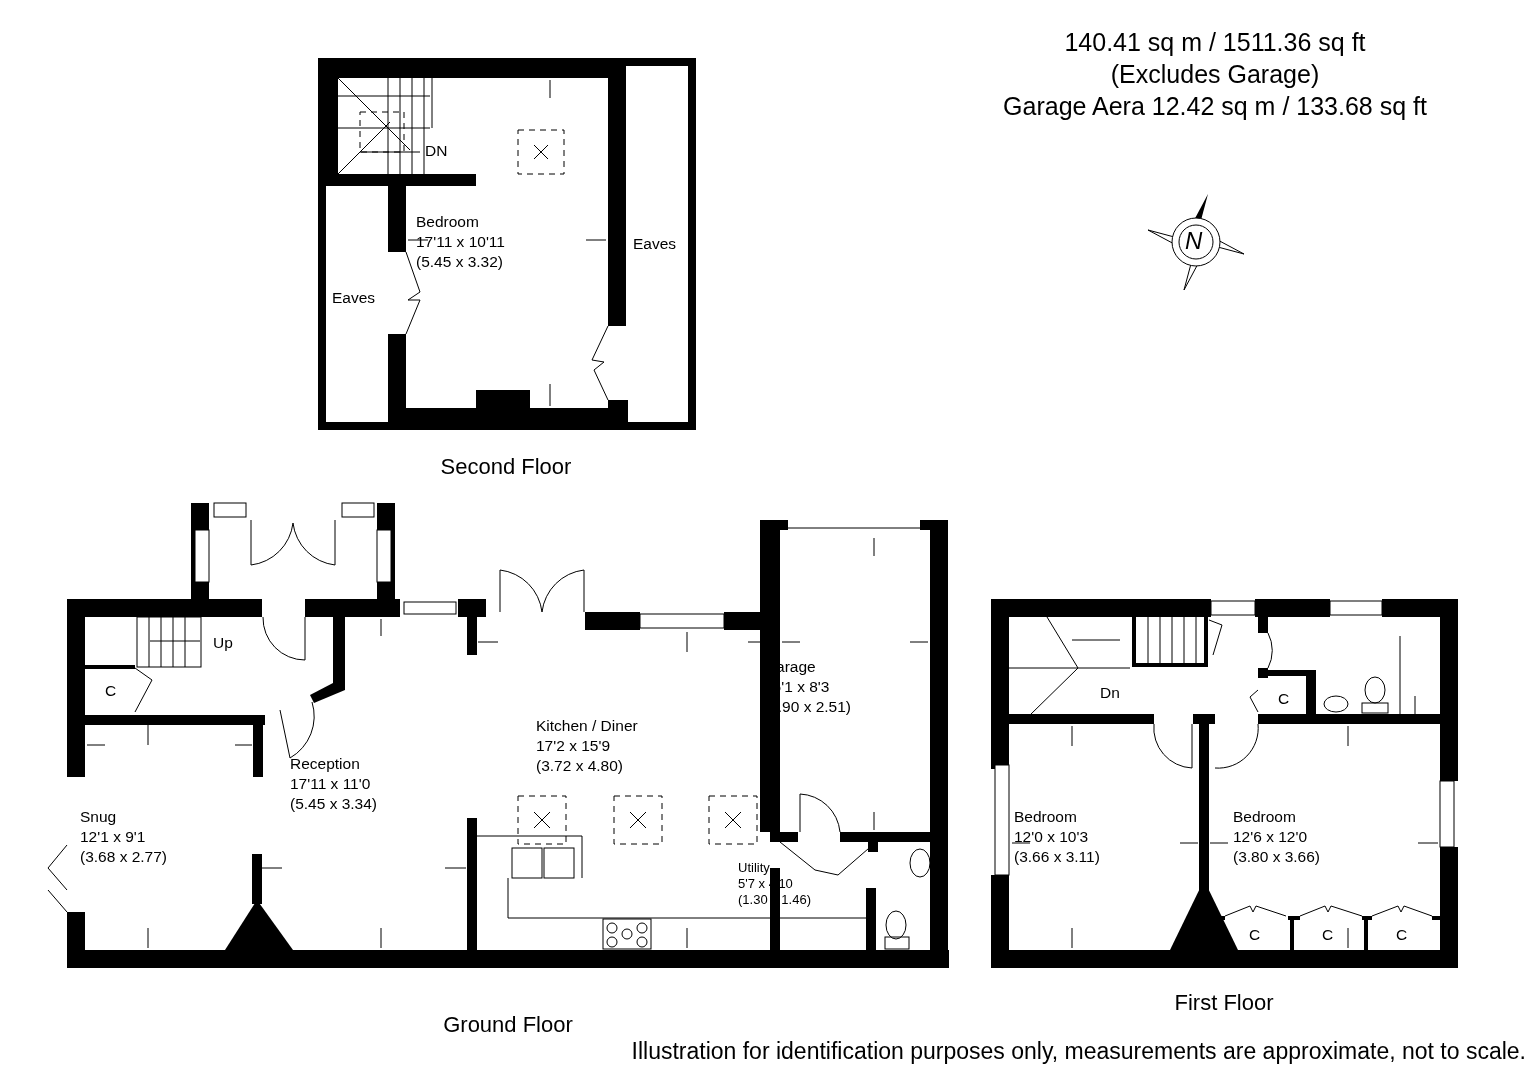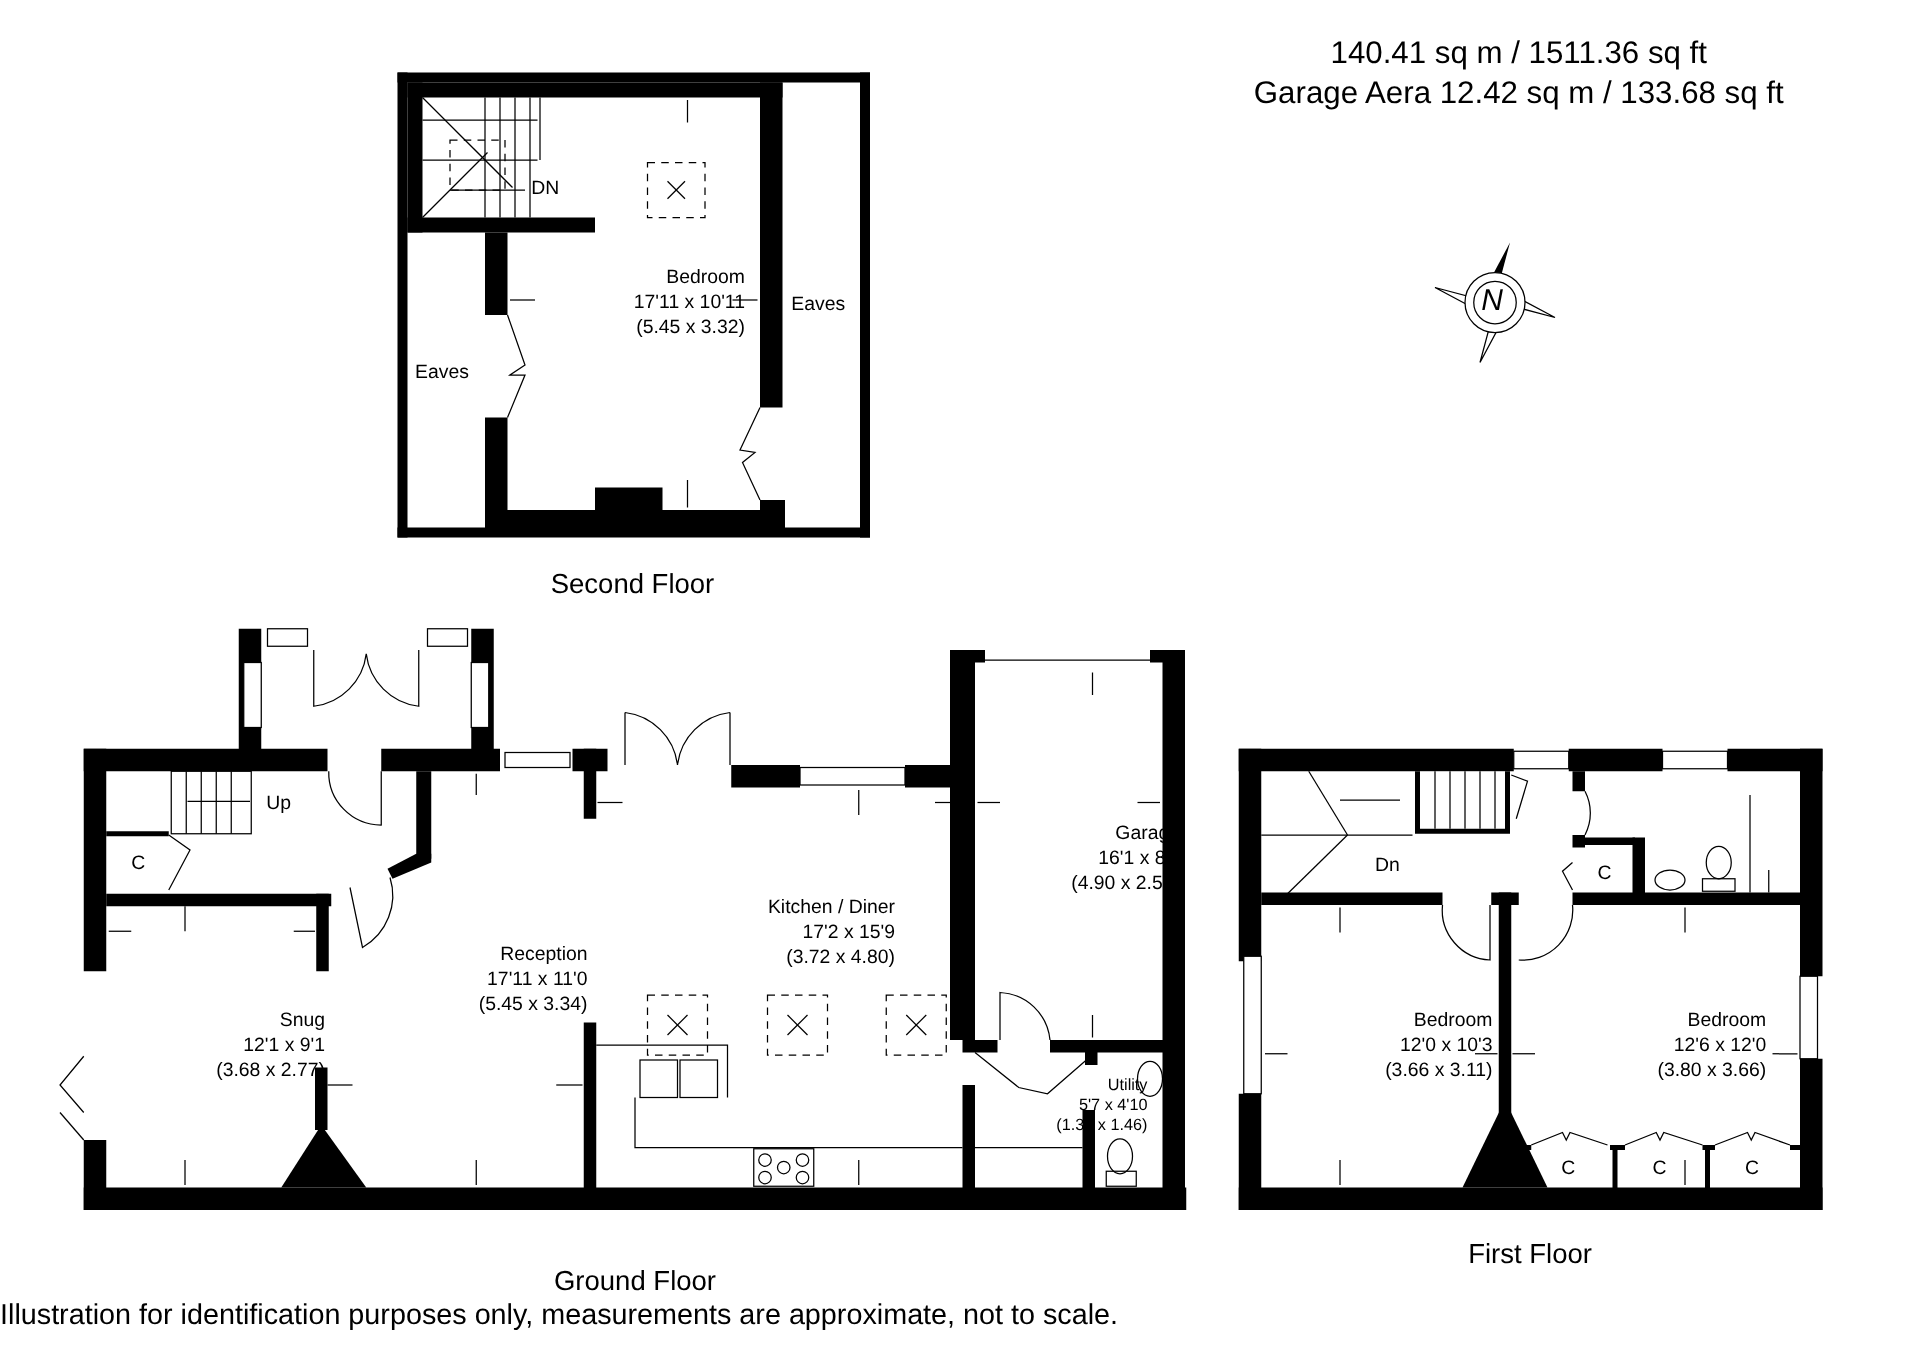--- a/index.html
+++ b/index.html
@@ -2,35 +2,36 @@
 <html><head>
 <meta charset="utf-8">
 <style>
   html, body { margin:0; padding:0; background:#ffffff; }
   body { width:1526px; height:1080px; position:relative; overflow:hidden;
          font-family:"Liberation Sans", sans-serif; color:#000; }
   .abs { position:absolute; }
   .area-block { position:absolute; left:960px; top:26px; width:510px; text-align:center;
                 font-size:25px; line-height:32px; }
   .floor-title { position:absolute; font-size:22px; text-align:center; width:300px; }
-  .room-label { position:absolute; text-align:right; font-size:15.5px; line-height:20px; width:180px; }
+  .room-label { position:absolute; text-align:left; font-size:15.5px; line-height:20px; width:180px; }
   .room-label .n { display:block; }
   .small-label { position:absolute; font-size:15.5px; }
-  .disclaimer { position:absolute; left:0; width:1526px; top:1038px; text-align:left; font-size:23px; }
+  .disclaimer { position:absolute; left:0; width:1526px; top:1038px; text-align:right; font-size:23px; }
   svg.plan { position:absolute; left:0; top:0; }
   .w { fill:#000; }
   .ln { stroke:#000; stroke-width:1; fill:none; }
   .dash { stroke:#000; stroke-width:1; fill:none; stroke-dasharray:6 5; }
   .win { fill:#fff; stroke:#000; stroke-width:1; }
 </style>
 </head>
 <body>
 
 <div class="area-block">
   <div>140.41 sq m / 1511.36 sq ft</div>
+  <div>(Excludes Garage)</div>
   <div>Garage Aera 12.42 sq m / 133.68 sq ft</div>
 </div>
 
 <svg class="plan" width="1526" height="1080" viewBox="0 0 1526 1080">
 
   <g>
 
     <rect class="w" x="318" y="58" width="378" height="8"></rect>
     <rect class="w" x="318" y="58" width="8" height="372"></rect>
     <rect class="w" x="688" y="58" width="8" height="372"></rect>

